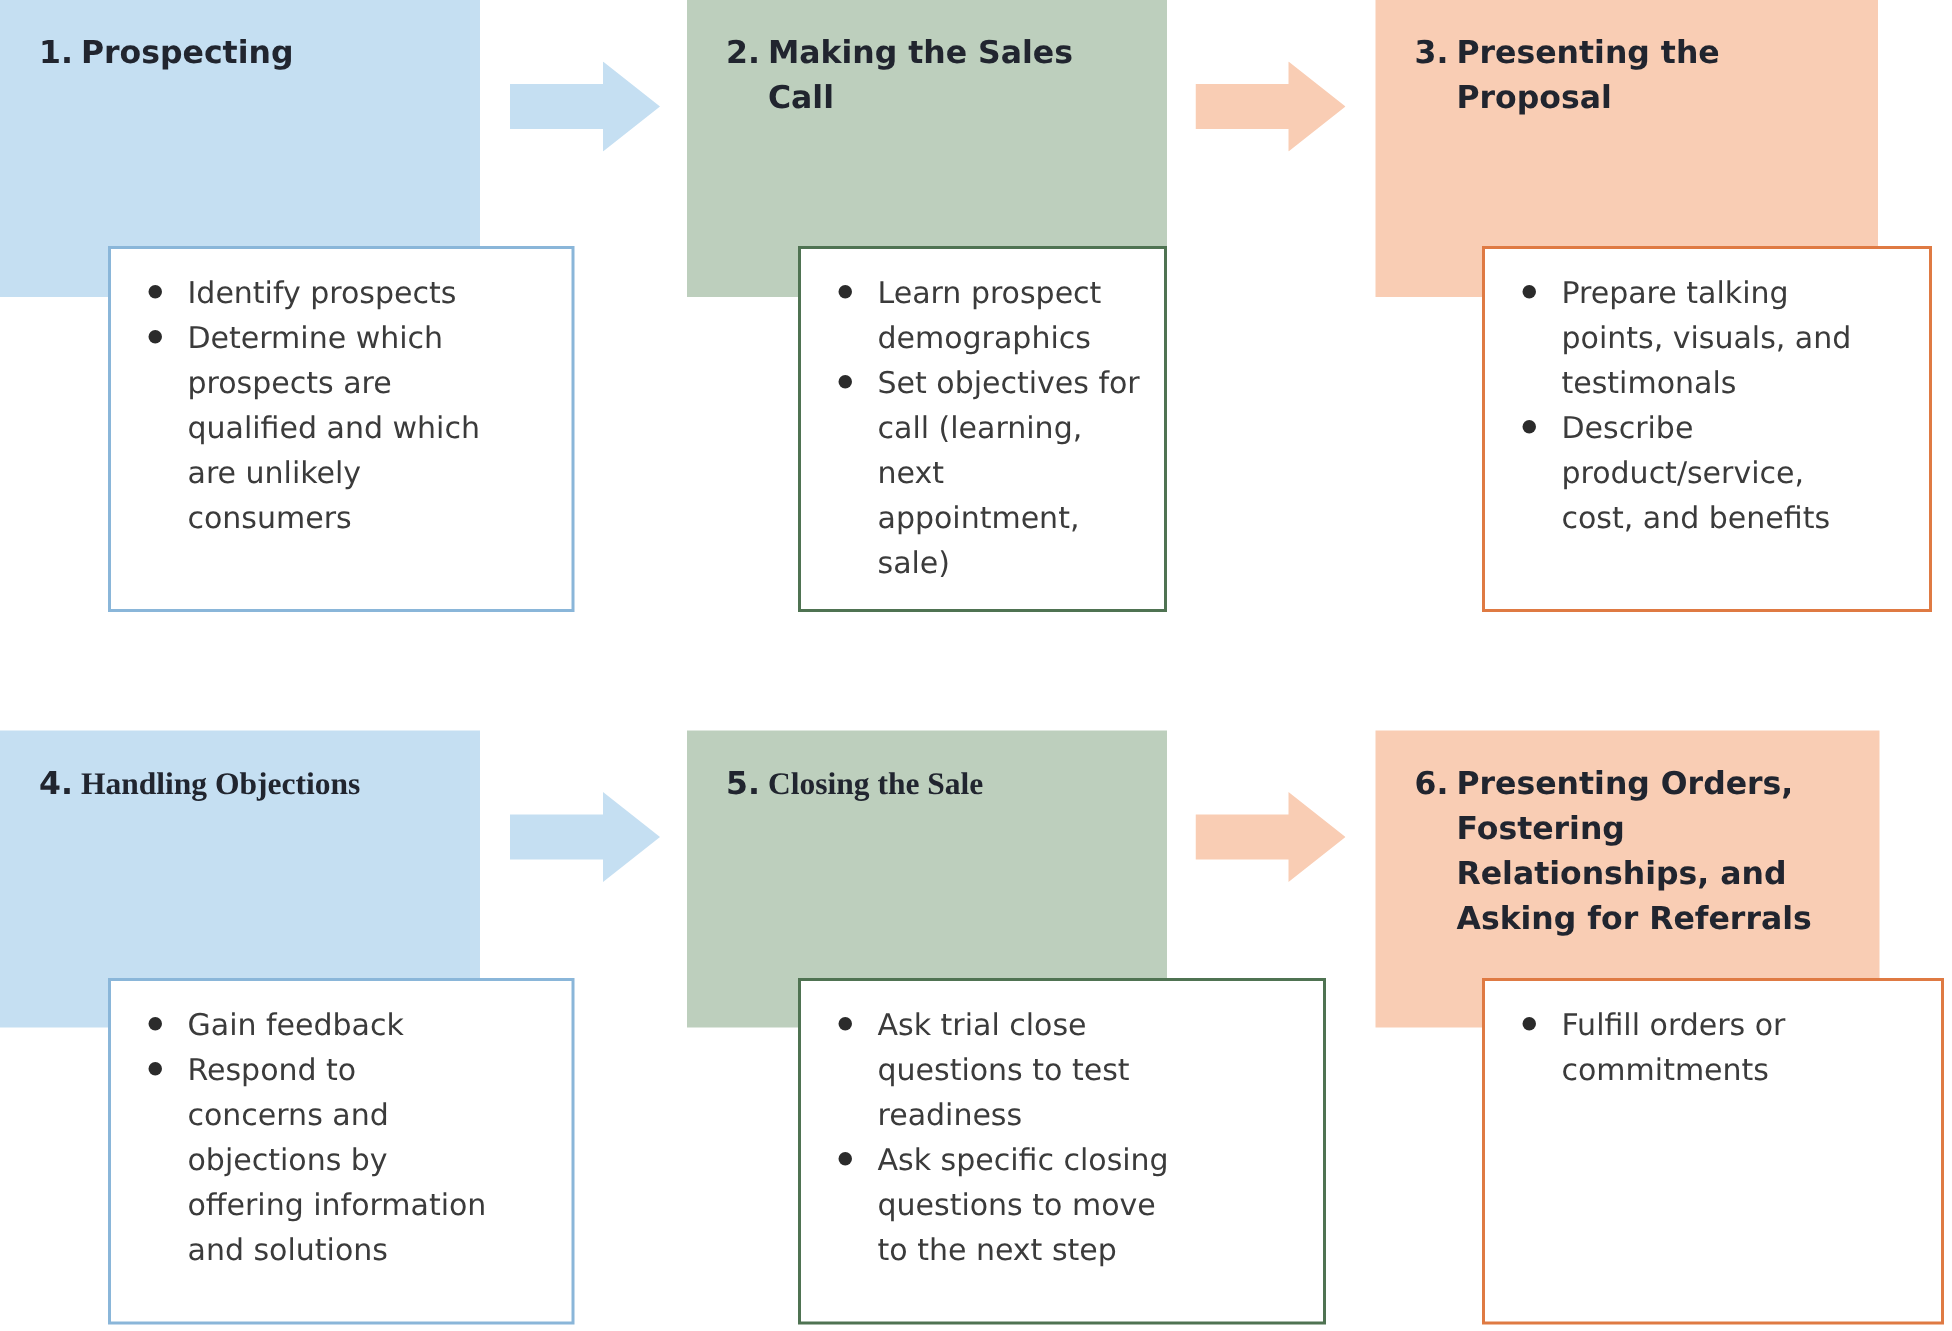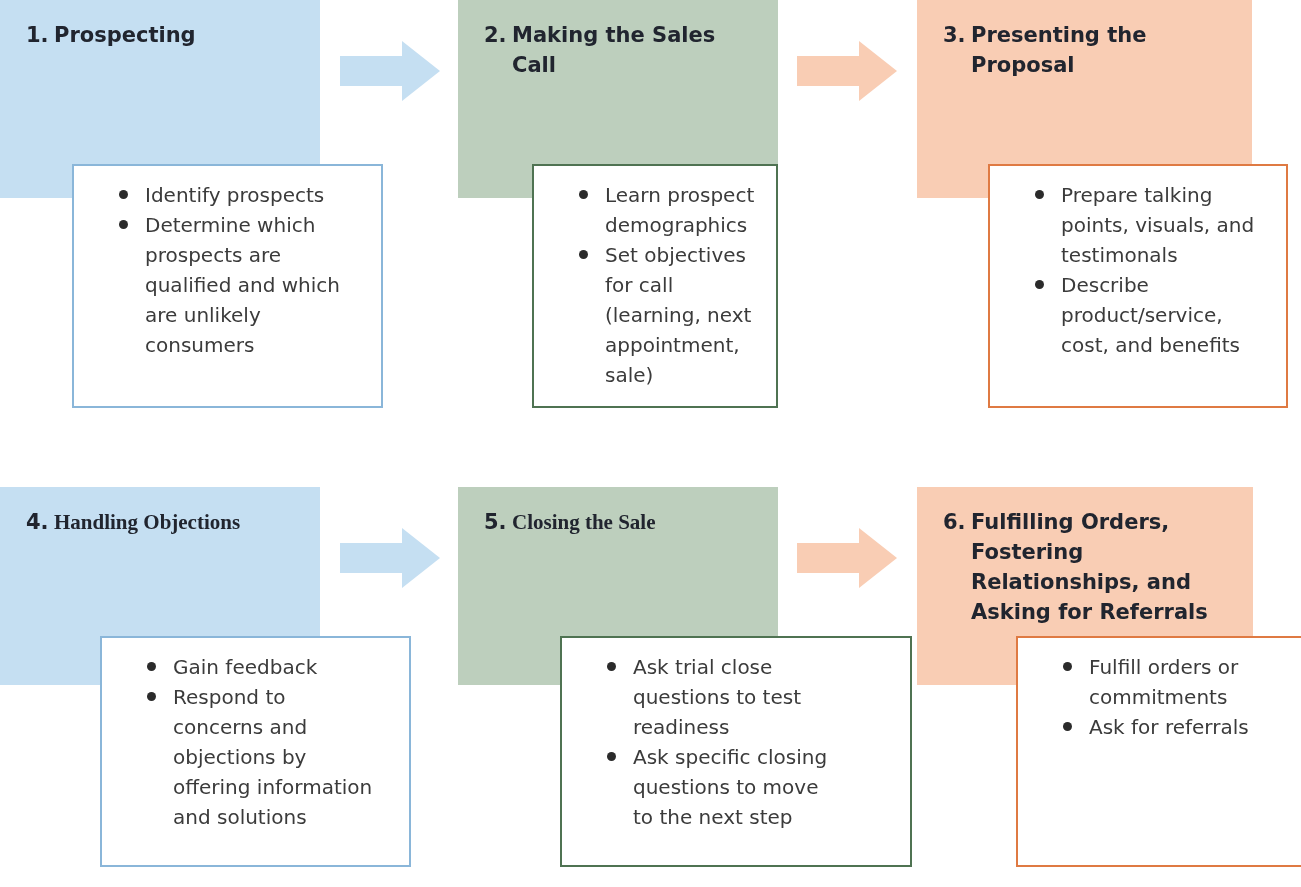--- a/index.html
+++ b/index.html
@@ -26,24 +26,24 @@
     font-size:21px; font-weight:bold; line-height:30px;
     color:var(--heading-text);
   }
   .step-num { flex:0 0 28px; }
   .title-text { flex:0 1 auto; }
   .w215 .title-text { max-width:215px; }
   .w250 .title-text { max-width:250px;font-family:Liberation Serif, serif; }
   .w245 .title-text { max-width:245px; }
 
   .detail-box {
-    position:absolute; z-index:2; background:#fff; border:2px solid #999;padding-left:20px;
+    position:absolute; z-index:2; background:#fff; border:2px solid #999;
   }
   .detail-box.row1 { top:164px; height:244px; }
-  .detail-box.row2 { top:636px; height:231px;margin-left:28px; }
+  .detail-box.row2 { top:652px; height:231px; }
   .detail-box.blue   { border-color:var(--blue-border); }
   .detail-box.green  { border-color:var(--green-border); }
   .detail-box.orange { border-color:var(--orange-border); }
 
   .bullets {
     list-style:none; margin:0; padding:14px 10px 0 51px;
     font-size:20px; line-height:30px; color:var(--bullet-text);
   }
   .bullets li { position:relative; max-width:205px; }
   .bullets li::before {
@@ -142,27 +142,26 @@
   <div class="detail-box green row2 db-5">
     <ul class="bullets">
         <li>Ask trial close questions to test readiness</li>
         <li>Ask specific closing questions to move to the next step</li>
       </ul>
   </div>
 
   <div class="color-box orange cb-6 w245">
     <h2 class="step-heading">
       <span class="step-num">6.</span>
-      <span class="title-text">Fulfilling Orders, Fostering Relationships, and Asking for Referrals</span>
+      <span class="title-text">Presenting Orders, Fostering Relationships, and Asking for Referrals</span>
     </h2>
   </div>
   <div class="detail-box orange row2 db-6">
     <ul class="bullets">
         <li>Fulfill orders or commitments</li>
-        <li>Ask for referrals</li>
       </ul>
   </div>
 
   <svg class="arrow blue ar-1" viewBox="0 0 100 60">
     <polygon points="0,15 62,15 62,0 100,30 62,60 62,45 0,45"></polygon>
   </svg>
   <svg class="arrow orange ar-2" viewBox="0 0 100 60">
     <polygon points="0,15 62,15 62,0 100,30 62,60 62,45 0,45"></polygon>
   </svg>
   <svg class="arrow blue ar-3" viewBox="0 0 100 60">

